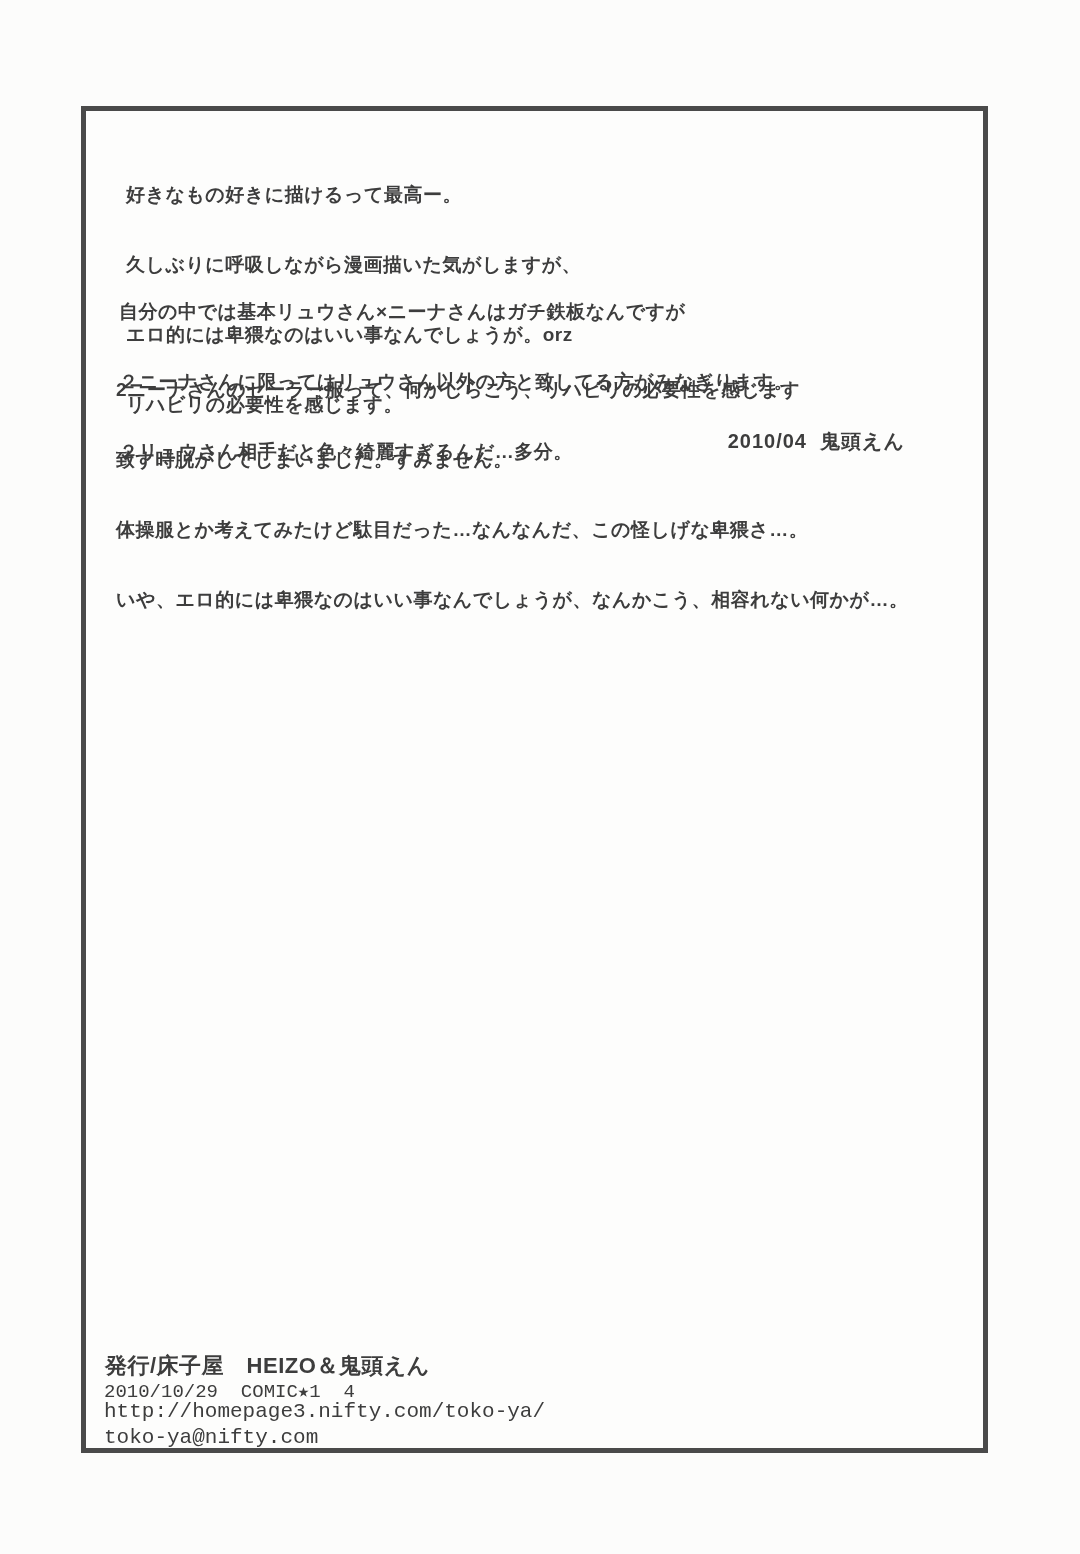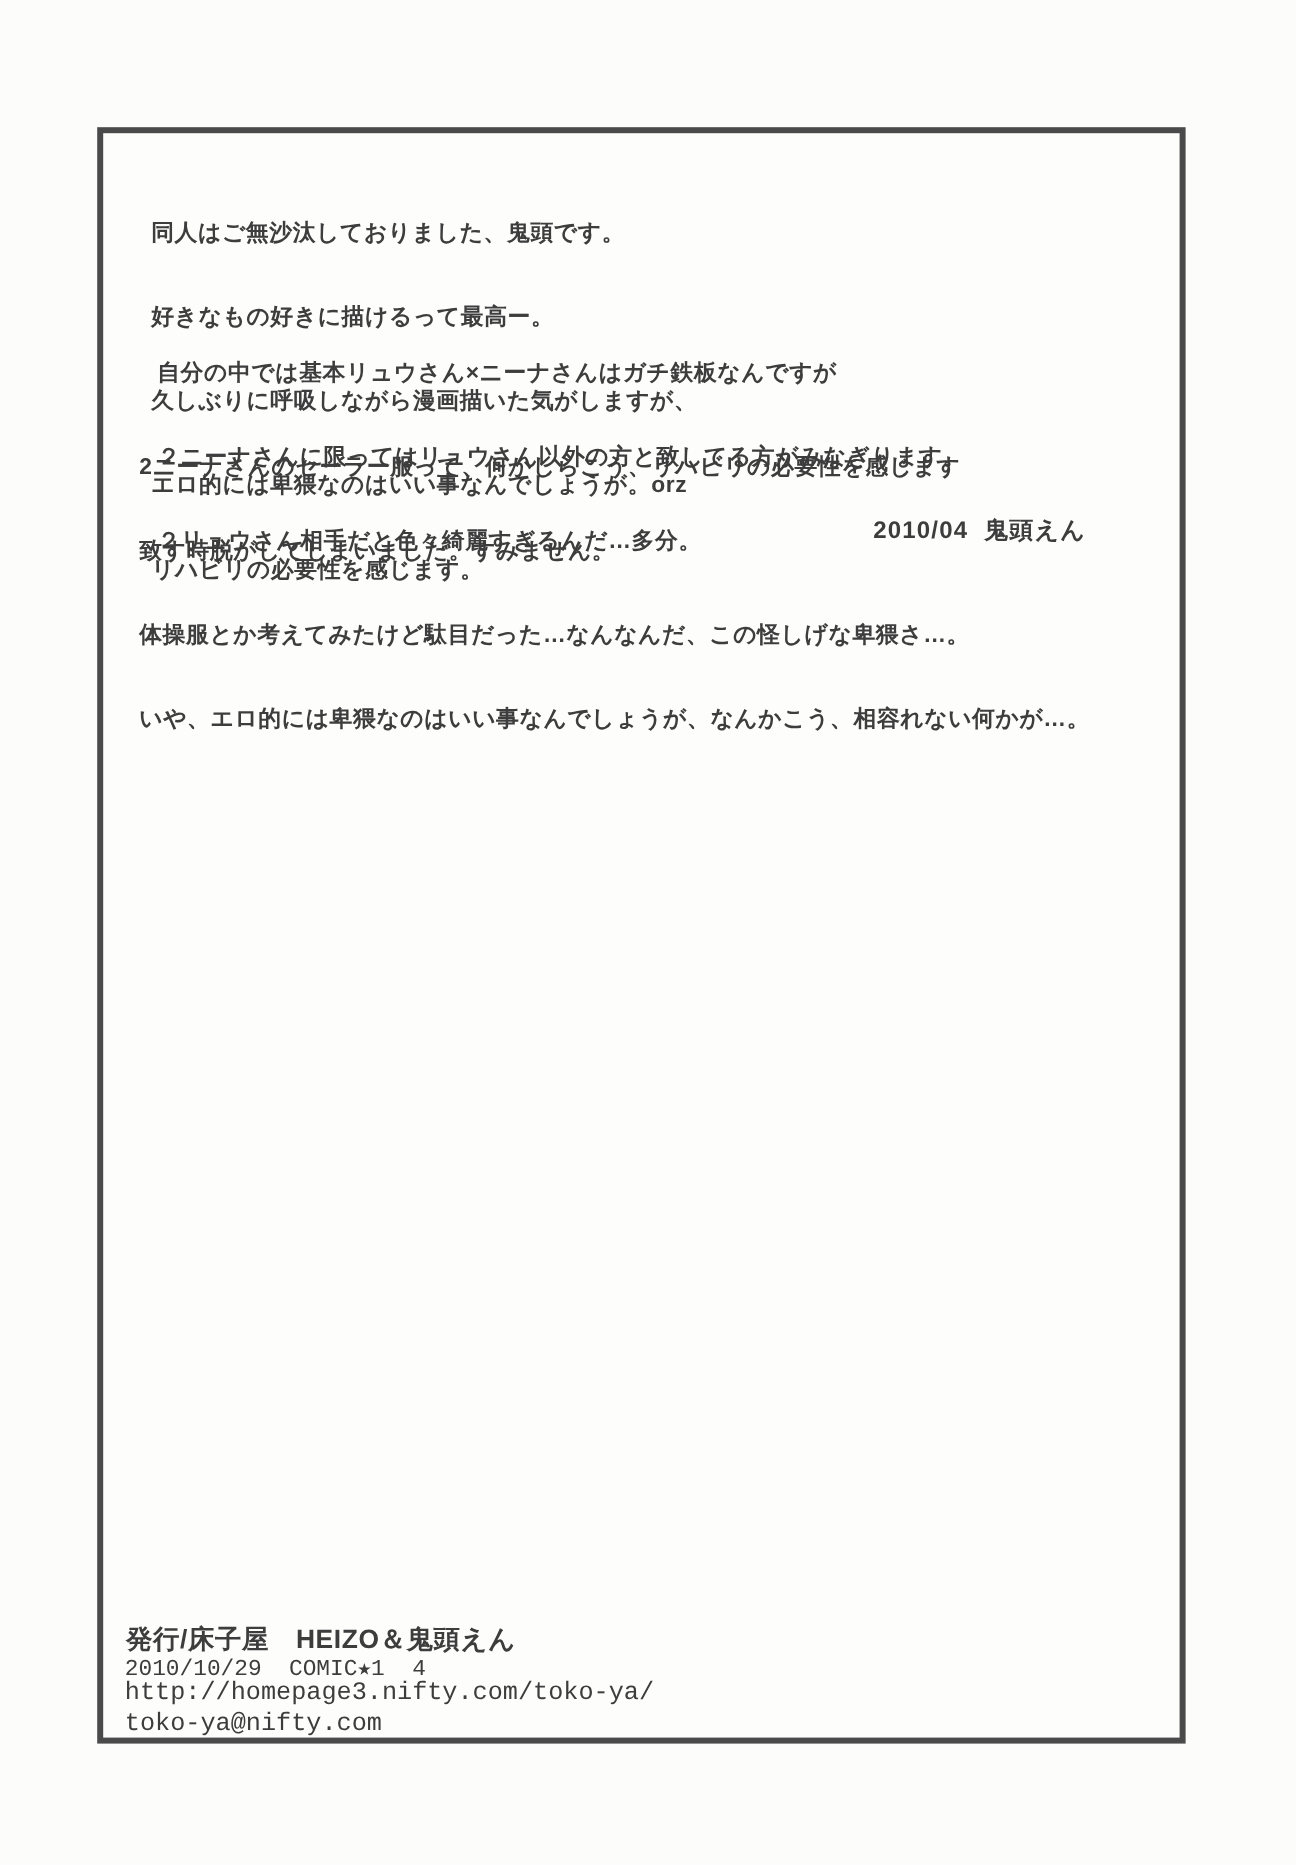--- a/index.html
+++ b/index.html
@@ -63,28 +63,27 @@
   .pub-line4 { font-size: 21px; }
 </style>
 </head>
 <body>
 
 <div class="page">
 
   <div class="frame"></div>
 
   <div class="para body-text txt" style="left:126px; top:136px;">
-    <div>同人はご無沙汰しておりました、鬼頭です。</div>
     <div>好きなもの好きに描けるって最高ー。</div>
     <div>久しぶりに呼吸しながら漫画描いた気がしますが、</div>
     <div>エロ的には卑猥なのはいい事なんでしょうが。orz</div>
     <div>リハビリの必要性を感じます。</div>
   </div>
 
-  <div class="para body-text txt" style="left:119px; top:253px;margin-left:12px;">
+  <div class="para body-text txt" style="left:119px; top:253px;">
     <div>自分の中では基本リュウさん×ニーナさんはガチ鉄板なんですが</div>
     <div>２ニーナさんに限ってはリュウさん以外の方と致してる方がみなぎります。</div>
     <div>２リュウさん相手だと色々綺麗すぎるんだ…多分。</div>
   </div>
 
   <div class="para body-text txt" style="left:116px; top:331px;">
     <div>2ニーナさんのセーラー服って、何かしらこう、リハビリの必要性を感じます</div>
     <div>致す時脱がしてしまいました。すみません。</div>
     <div>体操服とか考えてみたけど駄目だった…なんなんだ、この怪しげな卑猥さ…。</div>
     <div>いや、エロ的には卑猥なのはいい事なんでしょうが、なんかこう、相容れない何かが…。</div>

